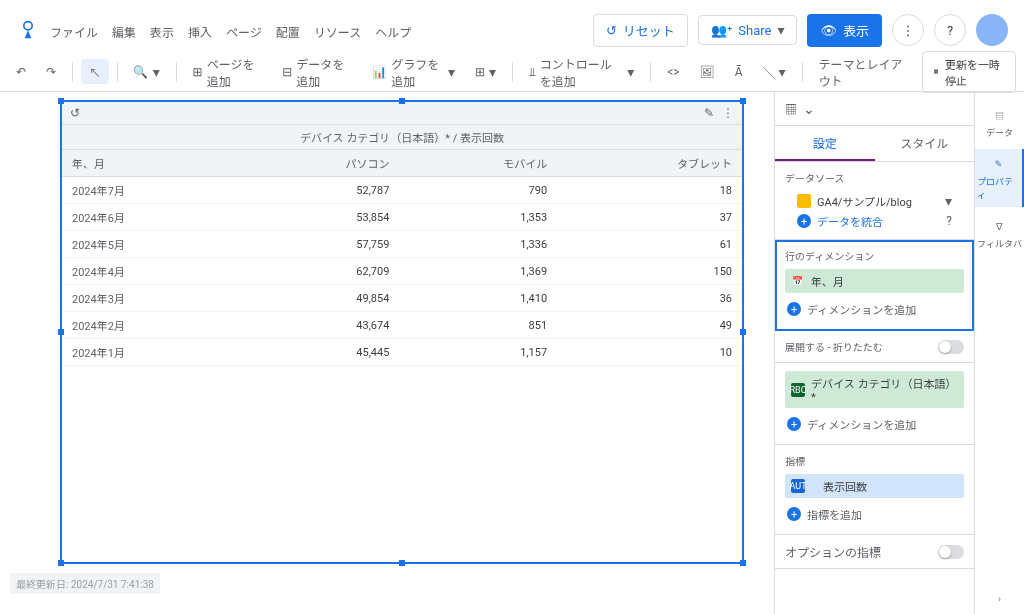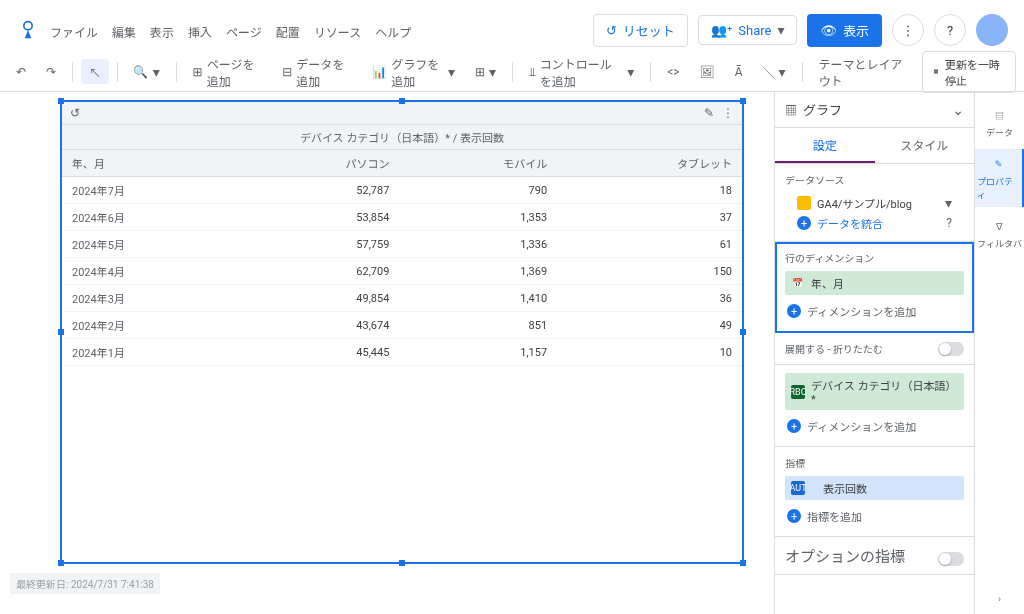--- a/index.html
+++ b/index.html
@@ -53,21 +53,21 @@
 .panel-section-title { font-size: 10px; color: #5f6368; margin-bottom: 6px; }
 .ds-row { display: flex; align-items: center; gap: 6px; font-size: 11px; padding: 2px 12px; }
 .ds-icon { width: 14px; height: 14px; background: #fbbc04; border-radius: 2px; }
 .chip { display: flex; align-items: center; gap: 6px; padding: 4px 6px; border-radius: 2px; font-size: 11px; margin-bottom: 4px; }
 .chip-green { background: #ceead6; }
 .chip-blue-light { background: #d2e3fc; gap: 18px; }
 .chip-icon { width: 14px; height: 14px; display:flex; align-items:center; justify-content:center; font-size:9px; }
 .add-row { display: flex; align-items: center; gap: 6px; color: #5f6368; padding: 4px 2px; cursor: pointer; }
 .add-circle { width: 14px; height: 14px; border-radius: 50%; background: #1a73e8; color: #fff; display: flex; align-items: center; justify-content: center; font-size: 11px; line-height: 1; }
 .highlighted-section { border: 2px solid #1a73e8; padding: 6px 8px 8px; }
-.toggle-row { display: flex; align-items: flex-end; justify-content: space-between; }
+.toggle-row { display: flex; align-items: center; justify-content: space-between; }
 .toggle { width: 26px; height: 14px; background: #dadce0; border-radius: 7px; position: relative; }
 .toggle::after { content: ''; position: absolute; width: 12px; height: 12px; background: #fff; border-radius: 50%; top: 1px; left: 1px; box-shadow: 0 1px 2px rgba(0,0,0,0.3); }
 .link-blue { color: #1a73e8; cursor: pointer; }
 
 
 .rail { width: 50px; border-left: 1px solid #dadce0; display: flex; flex-direction: column; align-items: center; padding-top: 8px; gap: 4px; }
 .rail-item { display: flex; flex-direction: column; align-items: center; gap: 2px; padding: 6px 2px; cursor: pointer; font-size: 9px; color: #5f6368; width: 100%; }
 .rail-item.active { color: #1a73e8; border-right: 2px solid #1a73e8; background: #e8f0fe; }
 .rail-icon { width: 18px; height: 18px; display: flex; align-items: center; justify-content: center; }
 
@@ -256,21 +256,20 @@
             </tr>
           </tbody>
       </table>
     </div>
     <div class="canvas-footer">最終更新日: 2024/7/31 7:41:38</div>
   </div>
 
   <div class="right-panel">
     <div class="panel-header">
       <span class="small-icon" style="margin-right:6px;">▦</span>
-      <span class="panel-header-title">グラフ</span>
       <span class="chev">⌄</span>
     </div>
     <div class="panel-tabs">
       <div class="panel-tab active">設定</div>
       <div class="panel-tab">スタイル</div>
     </div>
 
     <div class="panel-section">
       <div class="panel-section-title">データソース</div>
       <div class="ds-row">
@@ -319,21 +318,21 @@
         <span class="chip-icon" style="background:#1967d2;color:#fff;border-radius:2px;padding:0 2px;">AUT</span>
         <span>表示回数</span>
       </div>
       <div class="add-row">
         <div class="add-circle">+</div>
         <span>指標を追加</span>
       </div>
     </div>
 
     <div class="panel-section toggle-row">
-      <span style="font-size:15px;color:#5f6368;">オプションの指標</span>
+      <span style="font-size:12px;color:#5f6368;">オプションの指標</span>
       <div class="toggle"></div>
     </div>
   </div>
 
   <div class="rail">
     <div class="rail-item">
       <div class="rail-icon">▤</div>
       <span>データ</span>
     </div>
     <div class="rail-item active">

